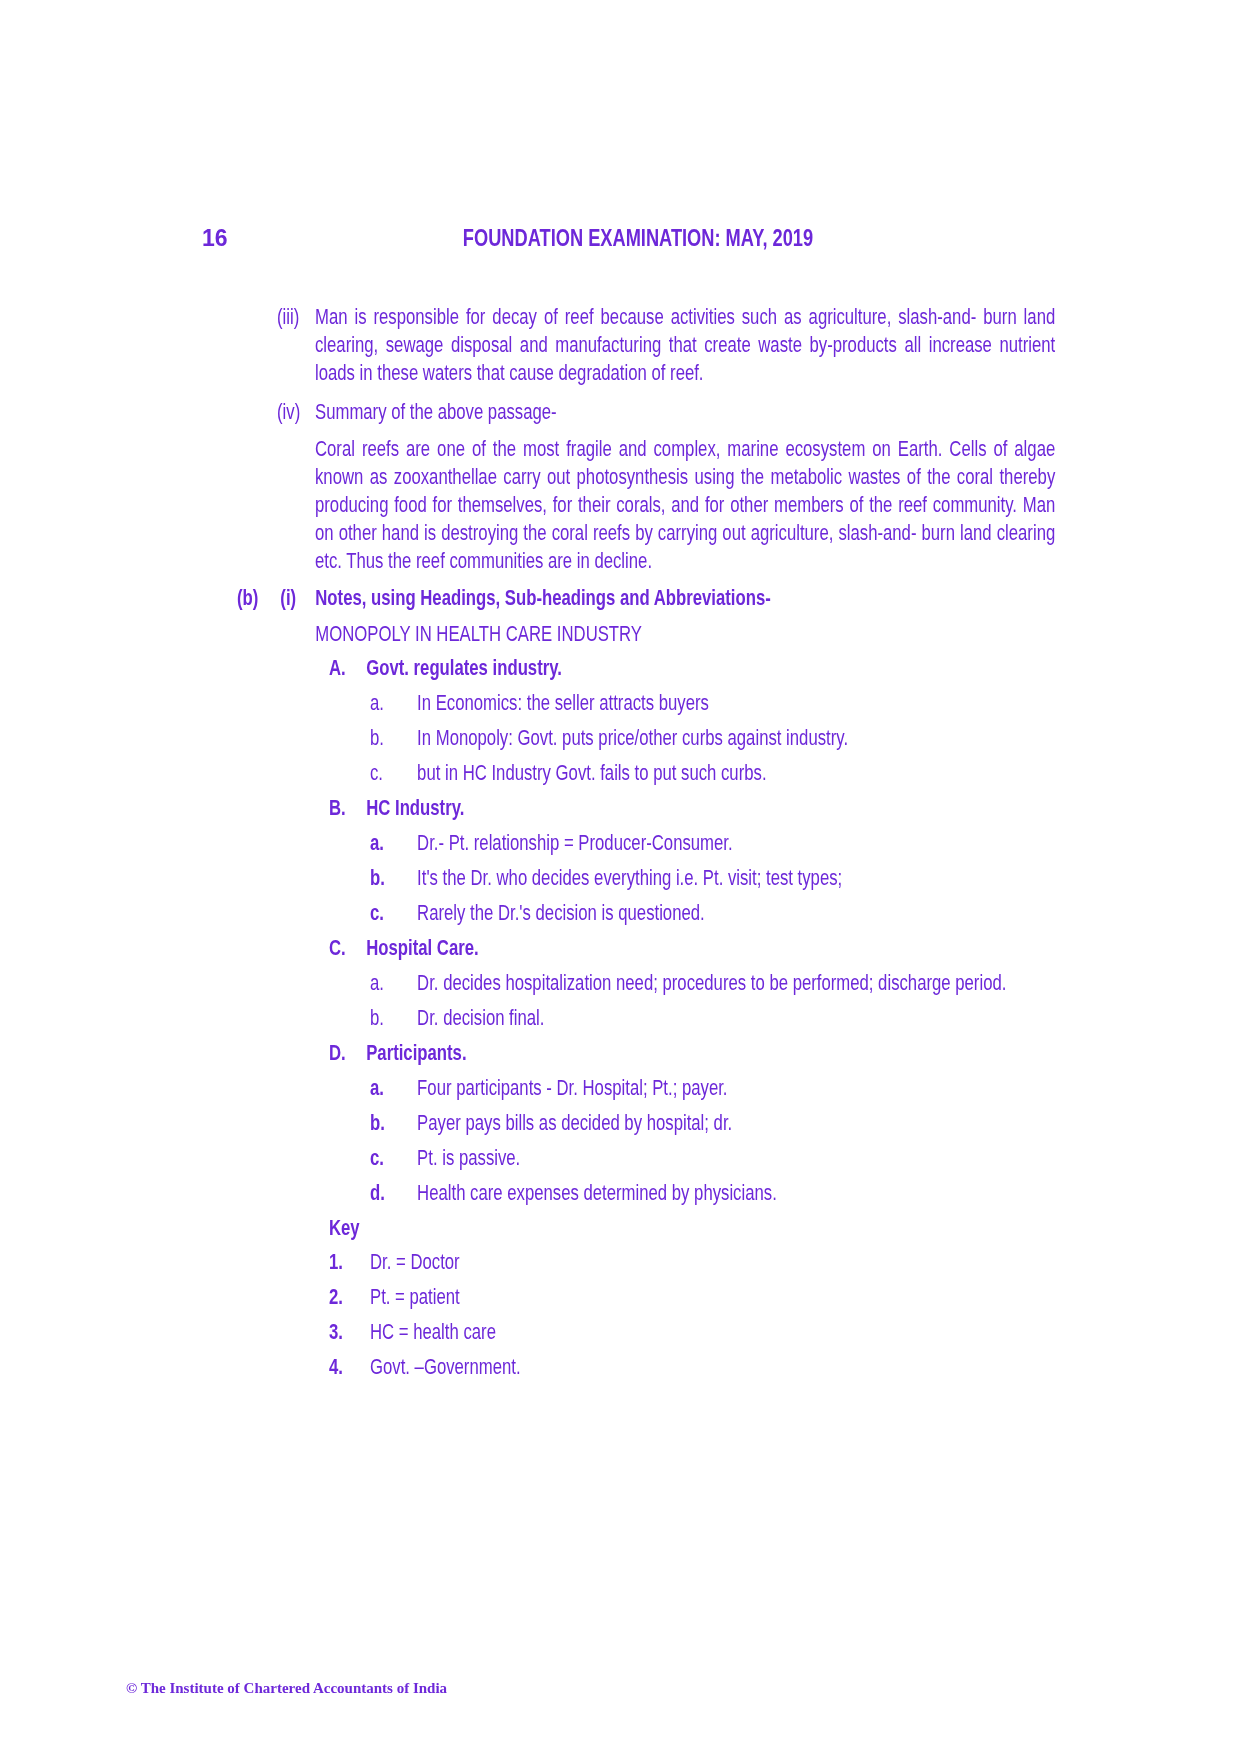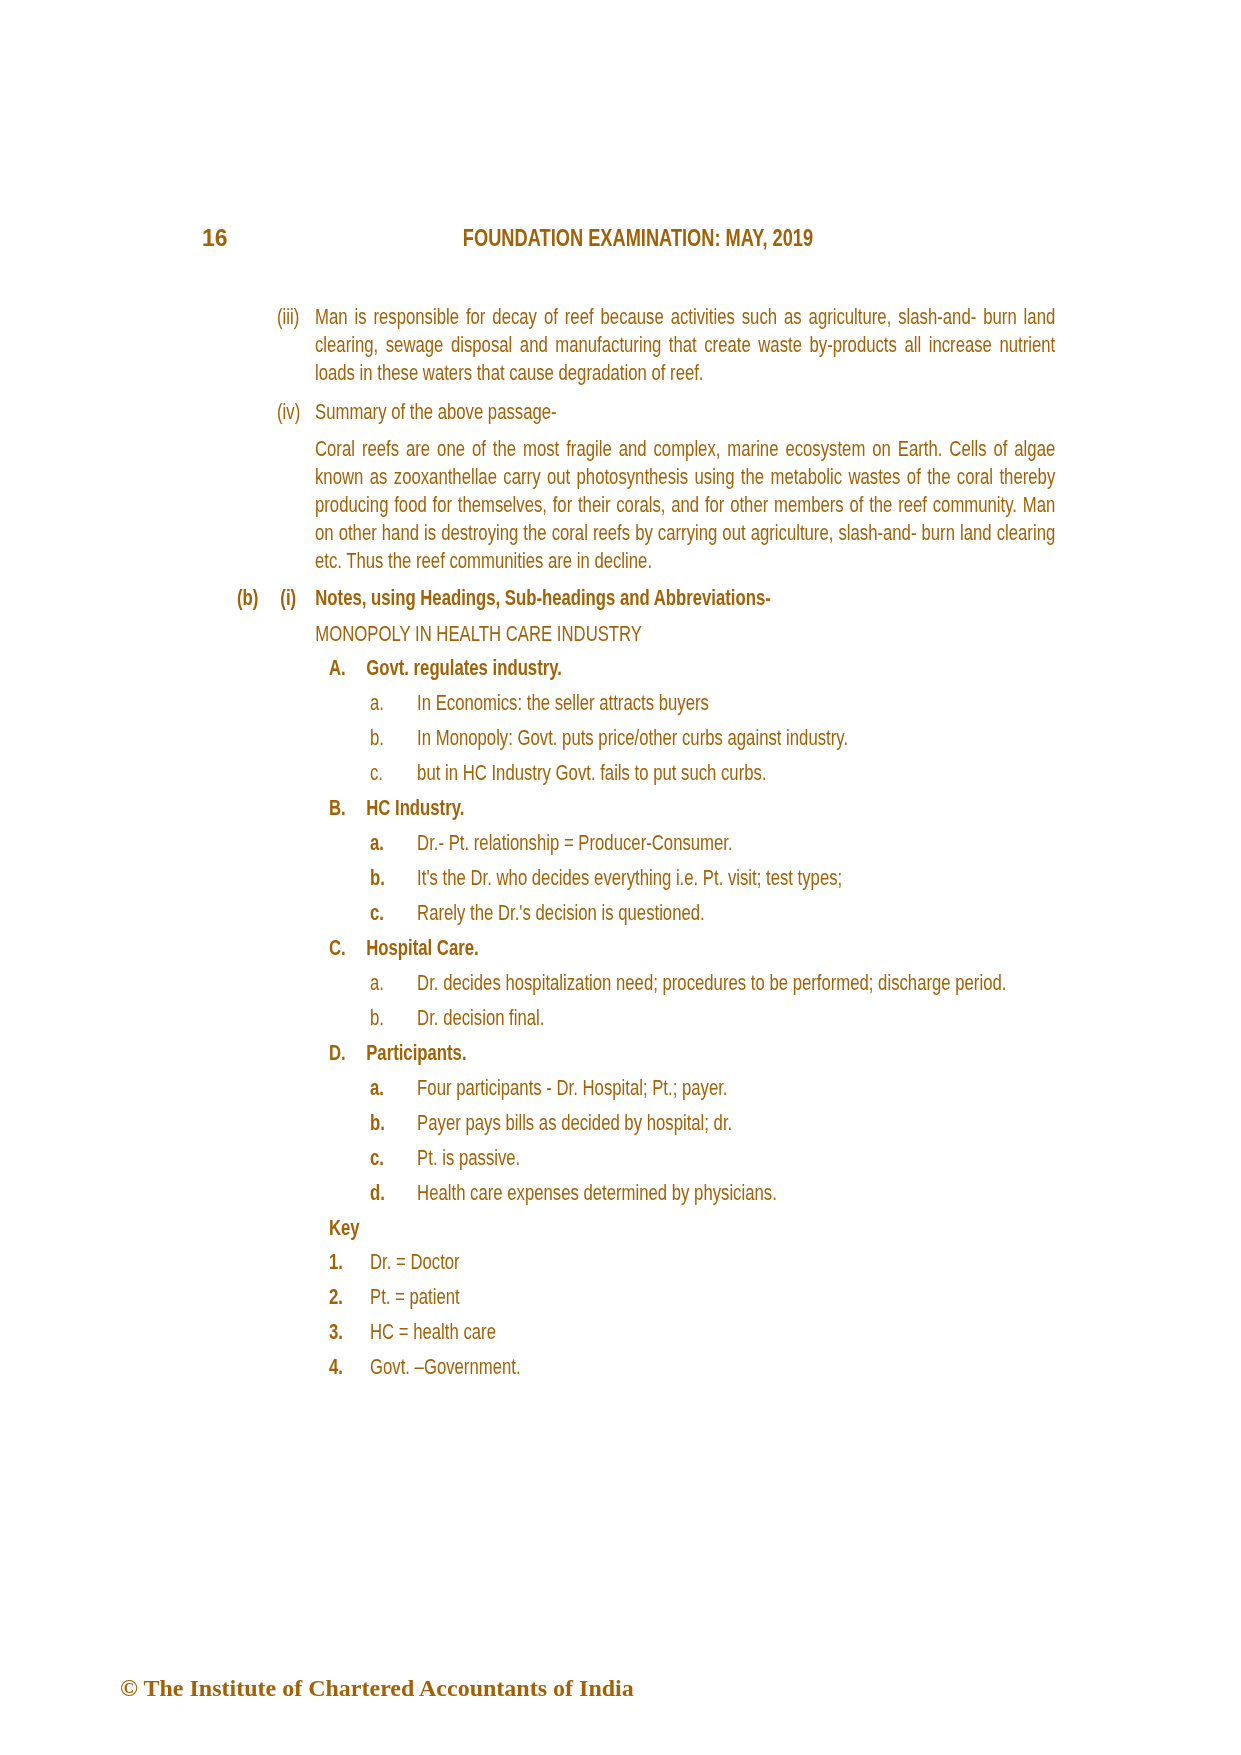--- a/index.html
+++ b/index.html
@@ -1,21 +1,21 @@
 <!DOCTYPE html>
 <html><head>
 <meta charset="utf-8">
 <style>
   * { margin:0; padding:0; box-sizing:border-box; }
   html,body { background:#ffffff; }
   .page {
     position:relative;
     width:1241px; height:1711px;
     background:#ffffff;
-    color:#a16207;
+    color:#6d28d9;
     font-family:"Liberation Sans", sans-serif;
     font-size:22px;
     line-height:28px;
     overflow:hidden;
   }
   
   .narrow { transform:scaleX(0.76); transform-origin:0 0; }
 
   
   .page-num {
@@ -61,23 +61,23 @@
   .item-text { width:839px; text-align:justify; }
   .item-text.short { text-align:left; }
 
   .key-title { margin-left:18px; font-weight:bold; margin-bottom:6px; }
   .key-entry { display:flex; margin-left:18px; margin-bottom:7px; }
   .key-marker { flex:none; width:54px; font-weight:bold; }
   .key-text { width:700px; }
 
   
   .footer {
-    position:absolute; left:120px; top:1674px;
+    position:absolute; left:126px; top:1674px;
     font-family:"Liberation Serif", serif;
-    font-weight:bold; font-size:24px;
+    font-weight:bold; font-size:15px;
   }
 </style>
 </head>
 <body>
 
 <div class="page">
 
   <div class="page-num">16</div>
   <div class="header-title">FOUNDATION EXAMINATION: MAY, 2019</div>
 

